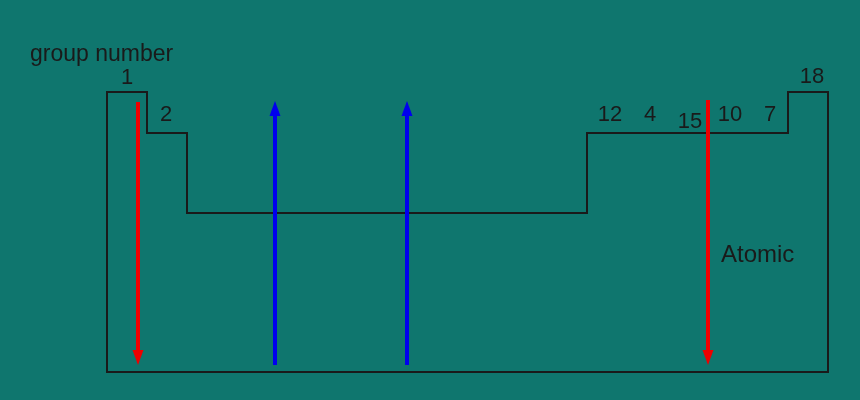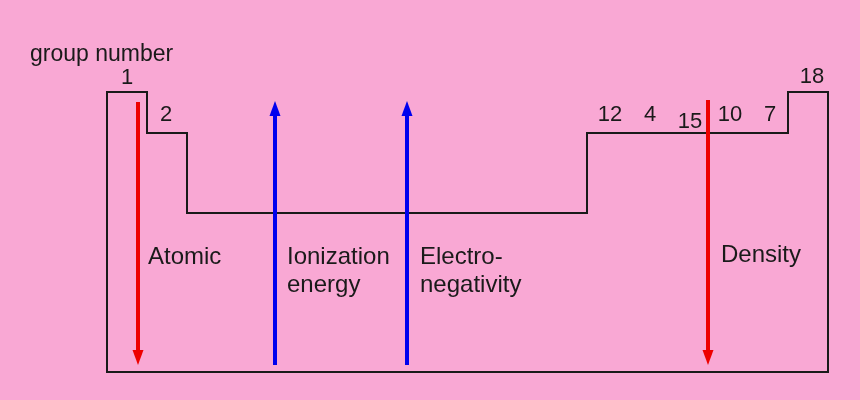--- a/index.html
+++ b/index.html
@@ -2,21 +2,21 @@
 <html><head>
 <meta charset="utf-8">
 <style>
   html, body { margin: 0; padding: 0; }
   body { font-family: "Liberation Sans", "DejaVu Sans", sans-serif; }
 
   .stage {
     position: relative;
     width: 860px;
     height: 400px;
-    background: #f9a8d4;
+    background: #0f766e;
     overflow: hidden;
     color: #1a1a1a;
   }
 
   .diagram-svg {
     position: absolute;
     left: 0;
     top: 0;
   }
 
@@ -80,30 +80,21 @@
   <div class="label group-num" style="left:127px; top:66px">1</div>
   <div class="label group-num" style="left:166px; top:103px">2</div>
   <div class="label group-num" style="left:610px; top:103px">12</div>
   <div class="label group-num" style="left:650px; top:103px">4</div>
   <div class="label group-num" style="left:690px; top:110px">15</div>
   <div class="label group-num" style="left:730px; top:103px">10</div>
   <div class="label group-num" style="left:770px; top:103px">7</div>
   <div class="label group-num" style="left:812px; top:65px">18</div>
 
   <div class="label trend-label" style="left:148px; top:242px">
-    <span>Atomic</span>
   </div>
 
-  <div class="label trend-label" style="left:287px; top:242px">
-    <span>Ionization</span>
-    <span>energy</span>
-  </div>
 
-  <div class="label trend-label" style="left:420px; top:242px">
-    <span>Electro-</span>
-    <span>negativity</span>
-  </div>
 
   <div class="label trend-label" style="left:721px; top:240px">
-    <span>Density</span>
+    <span>Atomic</span>
   </div>
 
 </div>
 
 </body></html>

